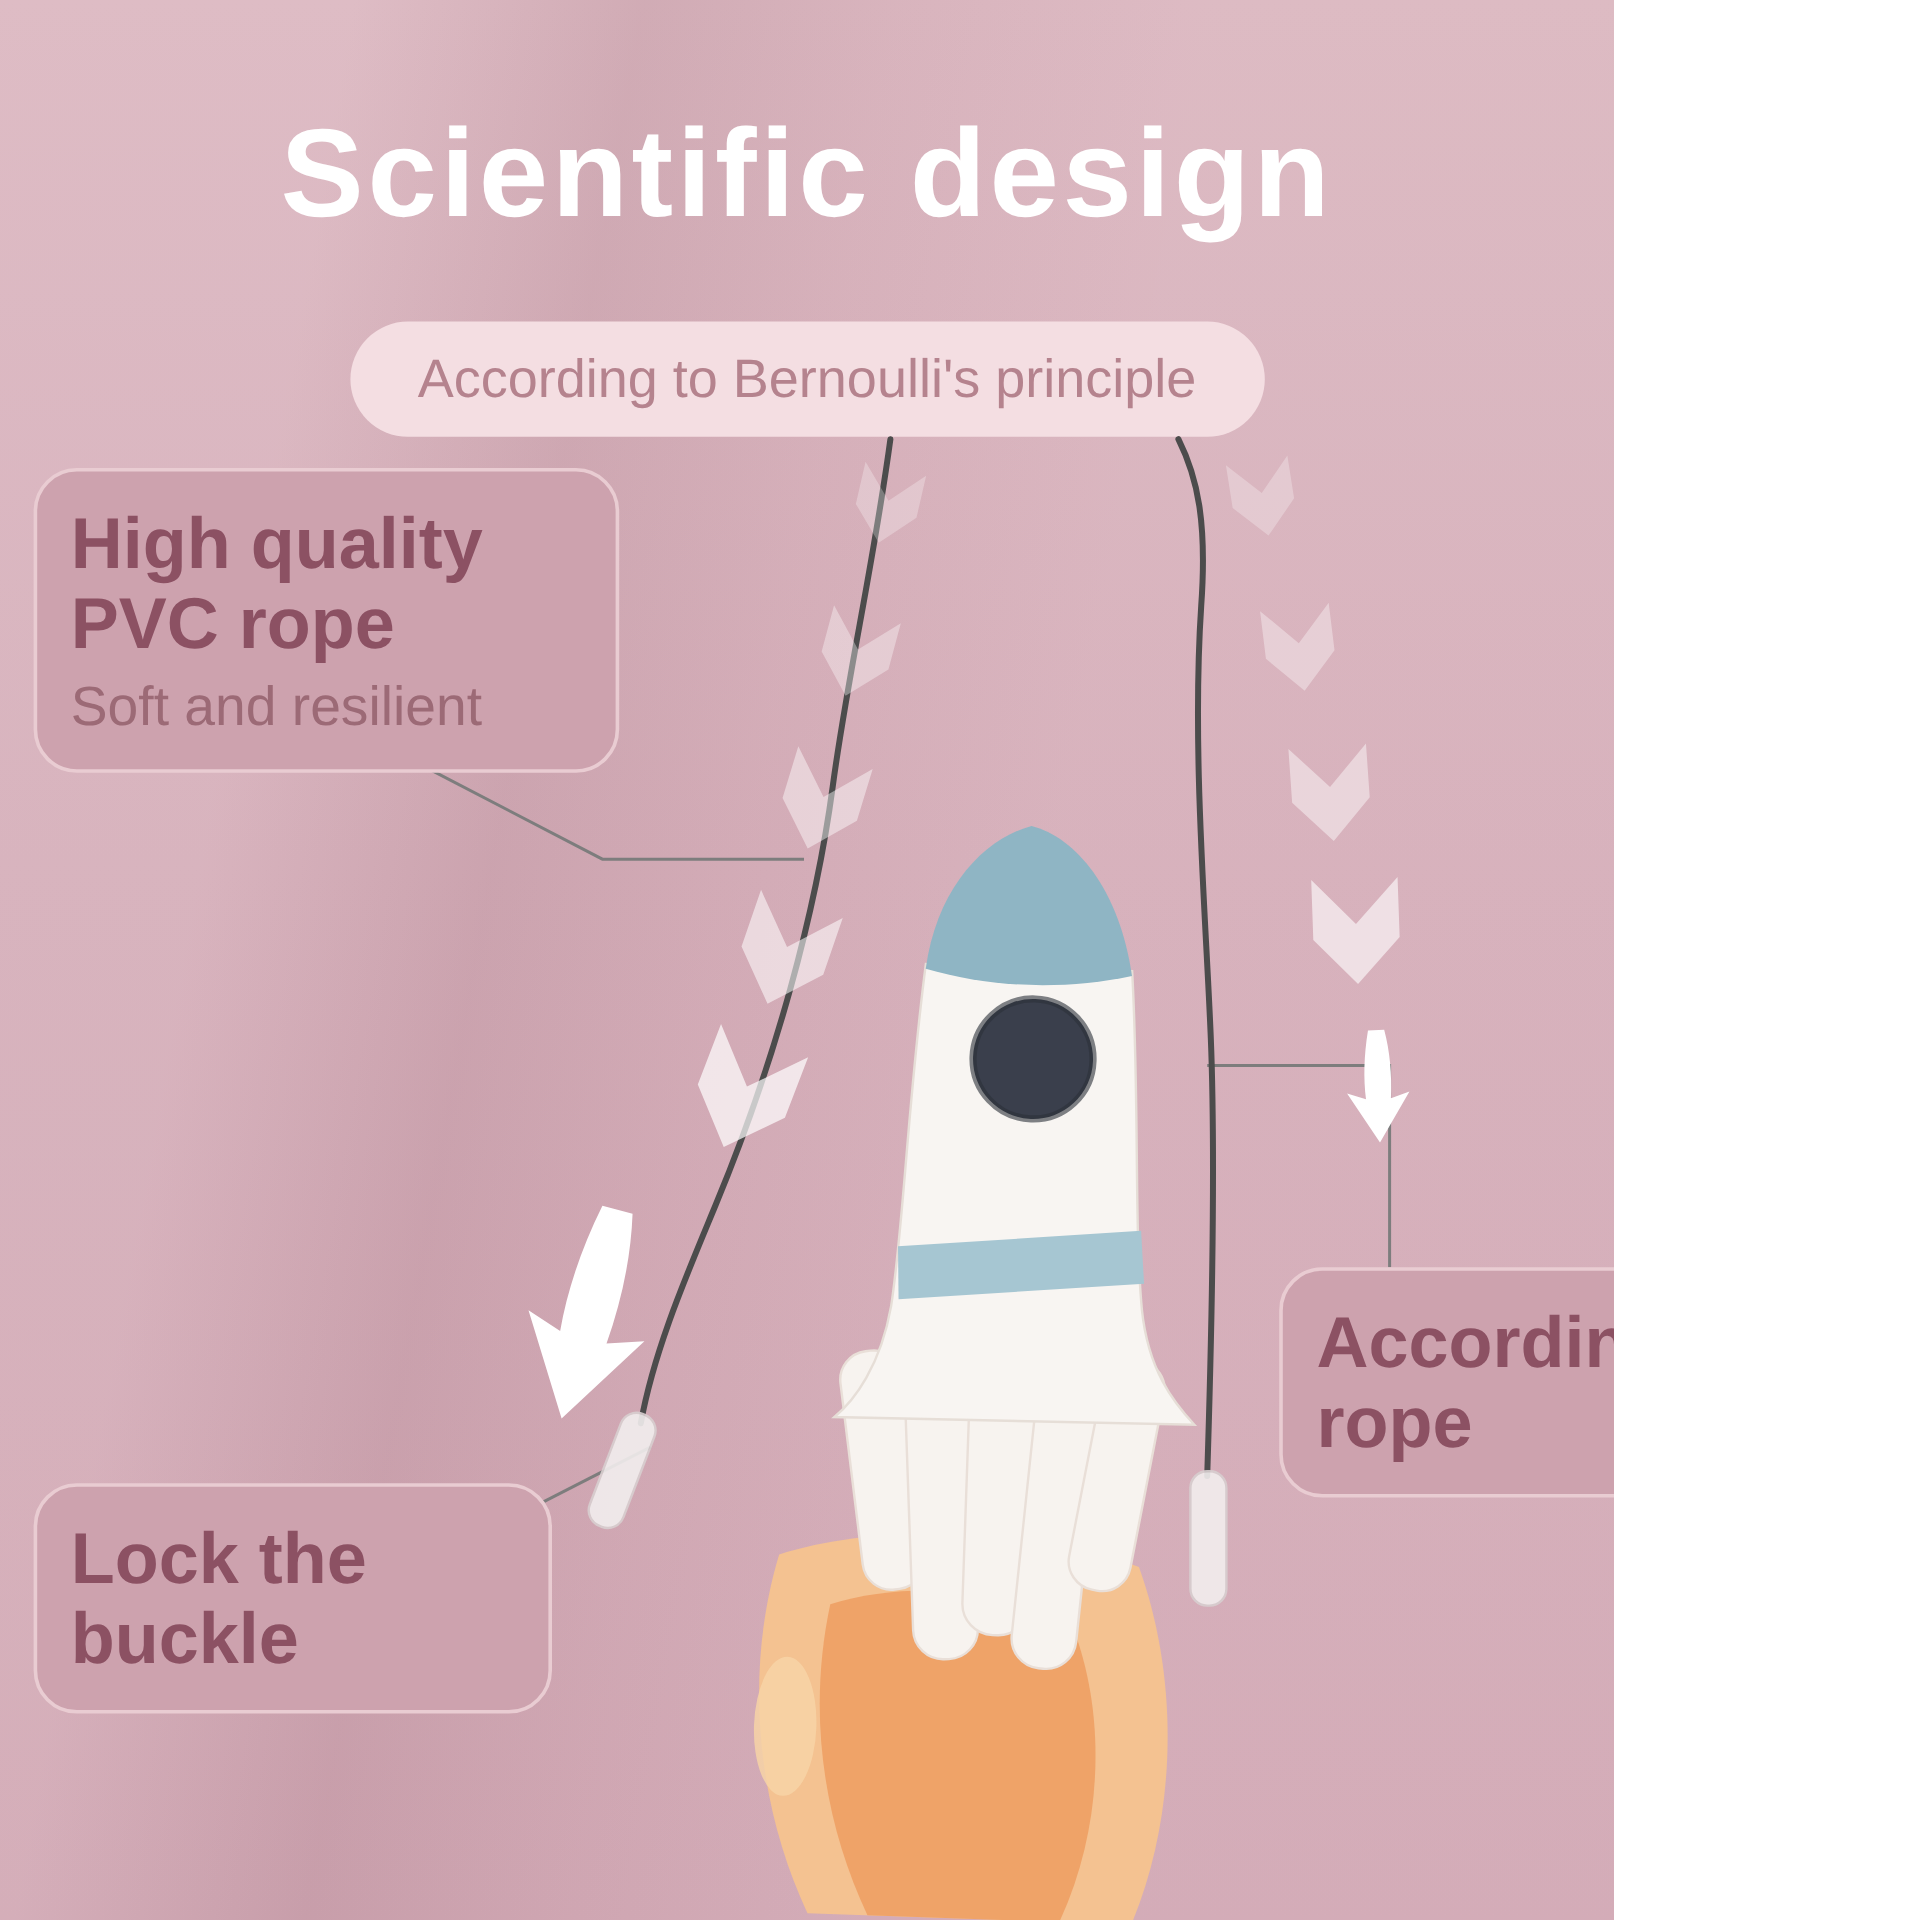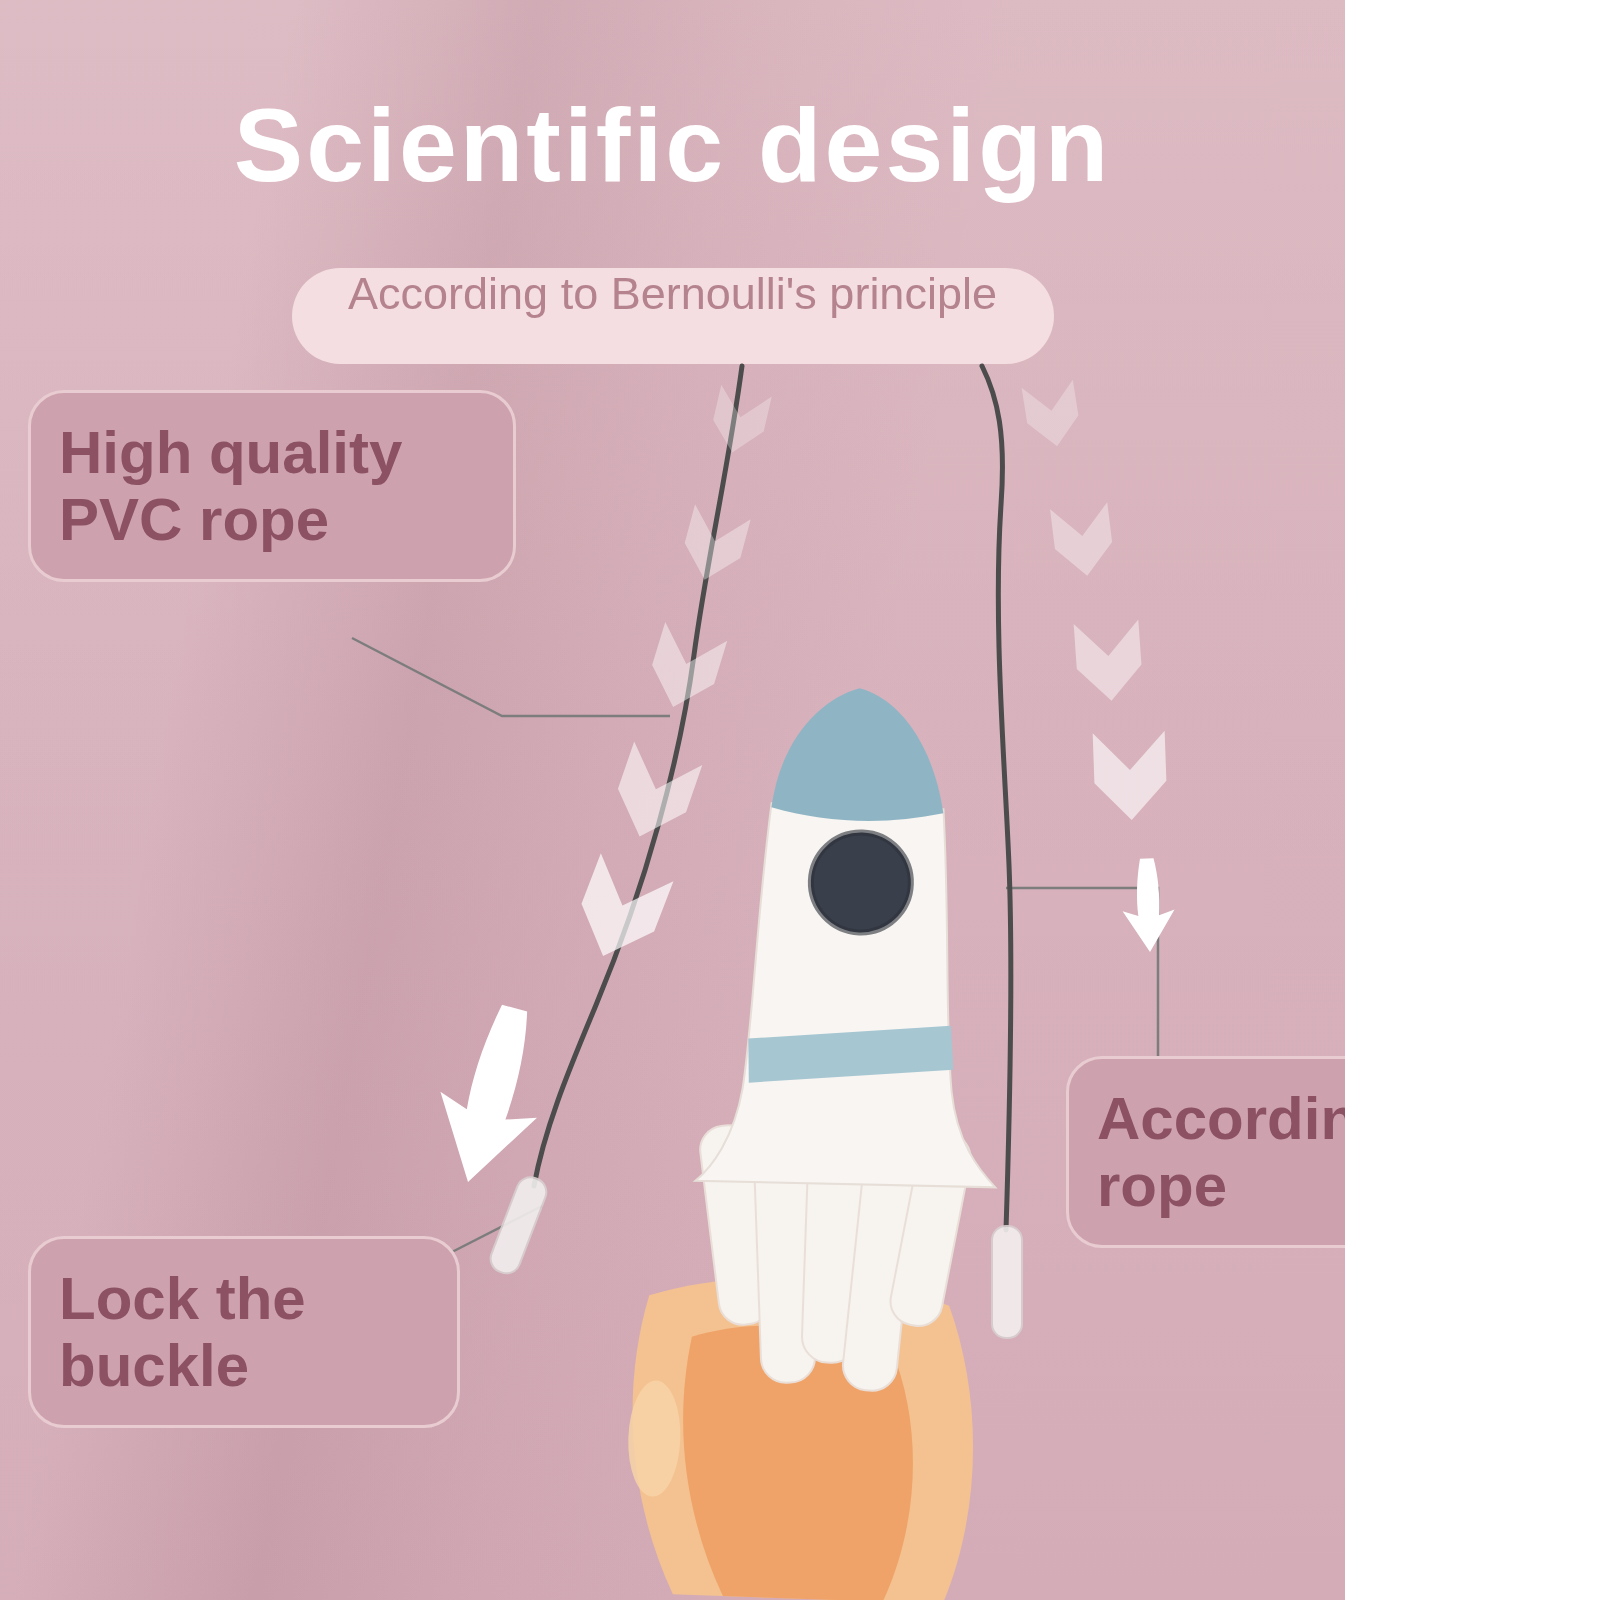--- a/index.html
+++ b/index.html
@@ -21,21 +21,21 @@
   }
   .title {
     position: absolute; top: 86px; left: 0; width: 100%;
     margin: 0; text-align: center;
     font-size: 104px; font-weight: 700; color: #ffffff; letter-spacing: 3px;
   }
   .banner {
     position: absolute; top: 268px; left: 50%; transform: translateX(-50%);
     width: 762px; height: 96px;
     background: #f4dee2; border-radius: 48px;
-    display: flex; justify-content: center;
+    display: flex; align-items: center; justify-content: center;
     font-size: 45px; color: #b5838e;
   }
   .scene { position: absolute; top: 0; left: 0; width: 1600px; height: 1600px; }
   .callout {
     position: absolute;
     background: #cda2ae;
     border: 3px solid #e9ccd2;
     border-radius: 36px;
     text-align: left;
     box-sizing: border-box;
@@ -129,20 +129,21 @@
       <path d="M 763 810 C 770 742 808 700 847 688 C 884 696 922 738 935 810 C 878 824 818 824 763 810 Z" fill="#8fb5c4"></path>
 
       <circle cx="855" cy="882" r="50" fill="#3a3f4c"></circle>
       <circle cx="855" cy="882" r="50" fill="none" stroke="#2c3039" stroke-width="6" opacity="0.6"></circle>
     </g>
   </svg>
 
   <div class="callout callout-pvc">
     <div class="callout-heading">High quality
 PVC rope</div>
+    <div class="callout-sub">Soft and resilient</div>
   </div>
 
   <div class="callout callout-lock">
     <div class="callout-heading">Lock the
 buckle</div>
   </div>
 
   <div class="callout callout-skip">
     <div class="callout-heading">According
 rope</div>

